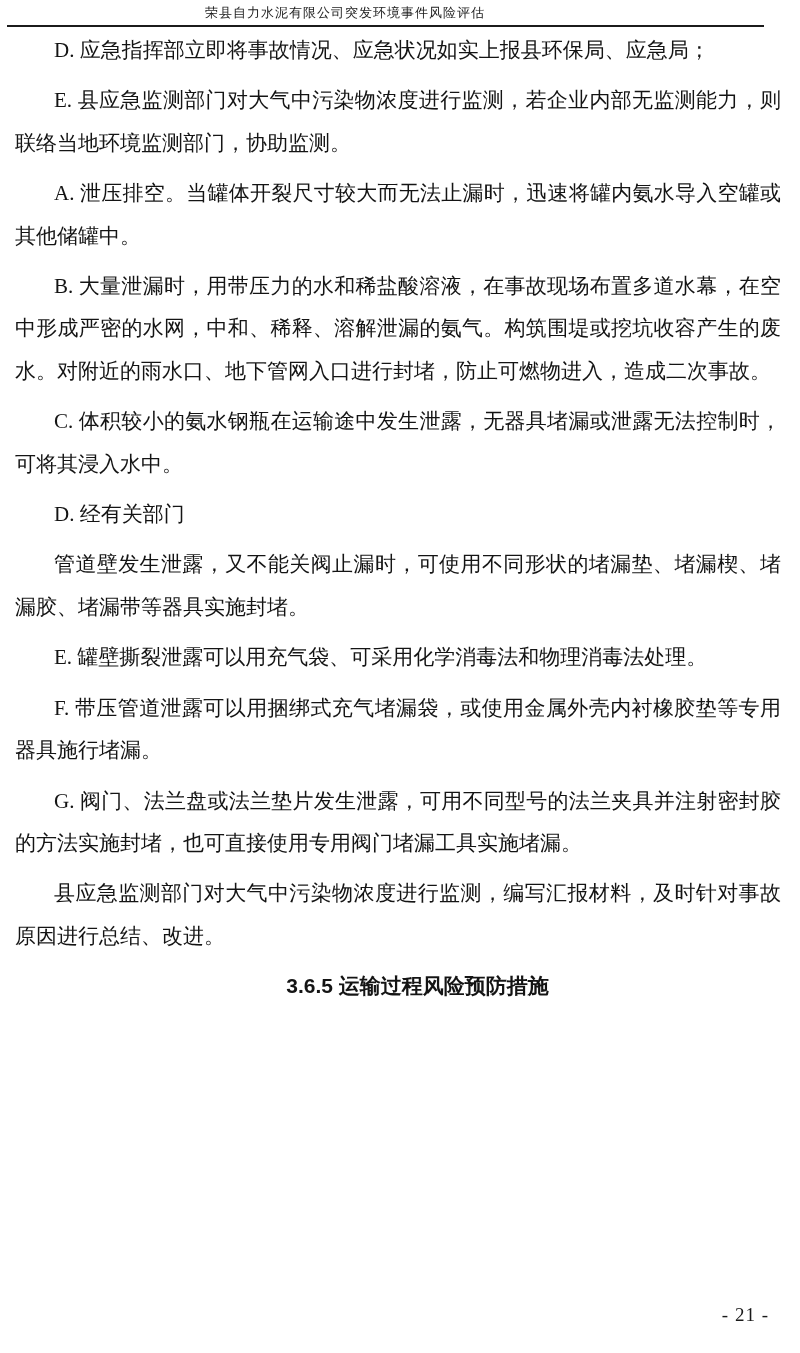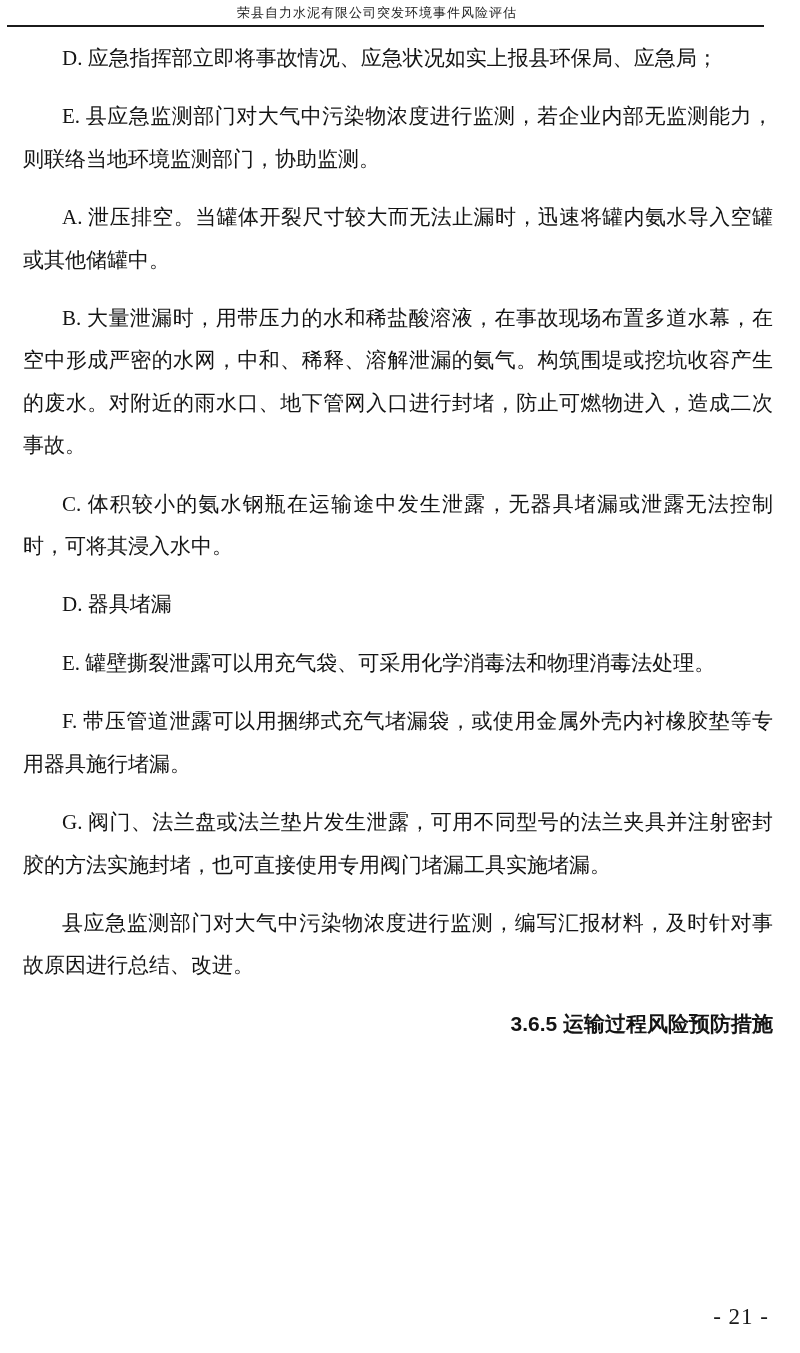--- a/index.html
+++ b/index.html
@@ -20,21 +20,20 @@
   .page-header-title {
     position: absolute;
     top: 4px;
     left: 0;
     width: 690px;
     text-align: center;
     font-size: 13px;
     letter-spacing: 1px;
     color: #1c1c1c;
     white-space: nowrap;
-    margin-left: 32px;
   }
   .header-rule {
     position: absolute;
     top: 25px;
     left: 7px;
     width: 757px;
     height: 2px;
     background: #1b1b1b;
   }
   
@@ -42,56 +41,57 @@
     position: absolute;
     top: 21px;
     left: 7px;
     width: 782px;
     font-size: 21px;
     line-height: 42.4px;
     text-align: justify;
     color: #141414;
   }
   .content p {
-    margin: 16px;
+    margin: 8px;
     padding: 0;
     text-indent: 39px;
   }
   .content p.heading {
     font-weight: bold;
     font-family: "Liberation Sans", "DejaVu Sans", sans-serif;
-    text-align: right;
+    text-align: center;
   }
   
   .page-number {
     position: absolute;
     top: 1304px;
     right: 31px;
-    font-size: 23px;
+    font-size: 19px;
     letter-spacing: 1px;
     color: #1a1a1a;
     font-family: "Liberation Serif", "DejaVu Serif", serif;
   }
 </style>
 </head>
 <body>
 
 <div class="page">
 
   <div class="page-header-title">荣县自力水泥有限公司突发环境事件风险评估</div>
 
   <div class="header-rule"></div>
 
   <div class="content">
     <p>D. 应急指挥部立即将事故情况、应急状况如实上报县环保局、应急局；</p>
     <p>E. 县应急监测部门对大气中污染物浓度进行监测，若企业内部无监测能力，则联络当地环境监测部门，协助监测。</p>
     <p>A. 泄压排空。当罐体开裂尺寸较大而无法止漏时，迅速将罐内氨水导入空罐或其他储罐中。</p>
     <p>B. 大量泄漏时，用带压力的水和稀盐酸溶液，在事故现场布置多道水幕，在空中形成严密的水网，中和、稀释、溶解泄漏的氨气。构筑围堤或挖坑收容产生的废水。对附近的雨水口、地下管网入口进行封堵，防止可燃物进入，造成二次事故。</p>
     <p>C. 体积较小的氨水钢瓶在运输途中发生泄露，无器具堵漏或泄露无法控制时，可将其浸入水中。</p>
-    <p>D. 器具堵漏</p>
+    <p>D. 经有关部门</p>
+    <p>管道壁发生泄露，又不能关阀止漏时，可使用不同形状的堵漏垫、堵漏楔、堵漏胶、堵漏带等器具实施封堵。</p>
     <p>E. 罐壁撕裂泄露可以用充气袋、可采用化学消毒法和物理消毒法处理。</p>
     <p>F. 带压管道泄露可以用捆绑式充气堵漏袋，或使用金属外壳内衬橡胶垫等专用器具施行堵漏。</p>
     <p>G. 阀门、法兰盘或法兰垫片发生泄露，可用不同型号的法兰夹具并注射密封胶的方法实施封堵，也可直接使用专用阀门堵漏工具实施堵漏。</p>
     <p>县应急监测部门对大气中污染物浓度进行监测，编写汇报材料，及时针对事故原因进行总结、改进。</p>
     <p class="heading">3.6.5 运输过程风险预防措施</p>
   </div>
 
   <div class="page-number">- 21 -</div>
 
 </div>

